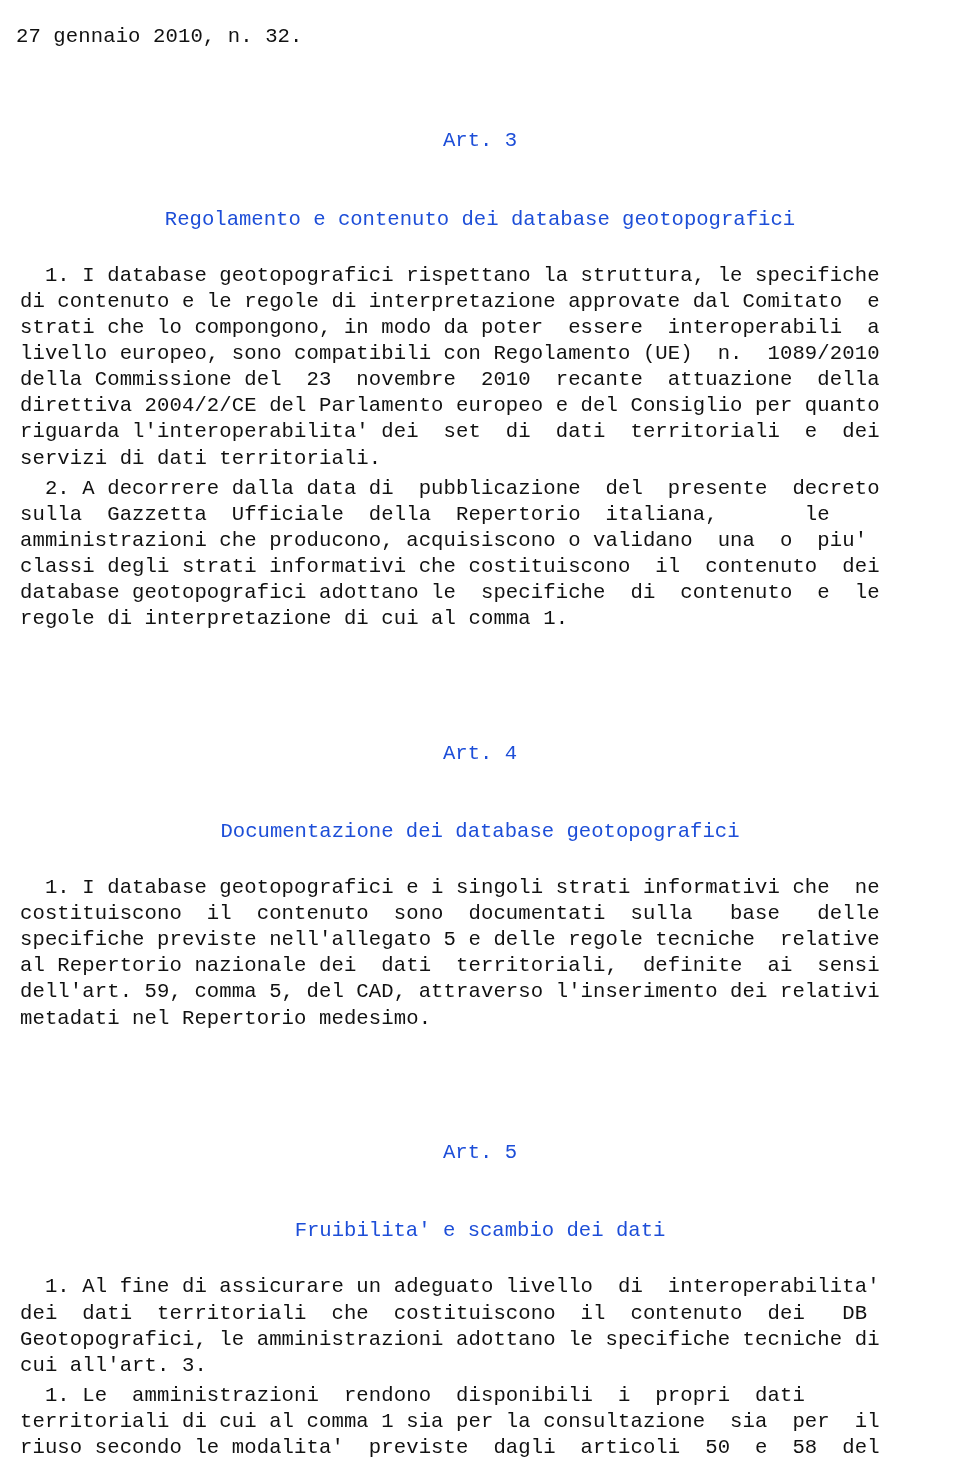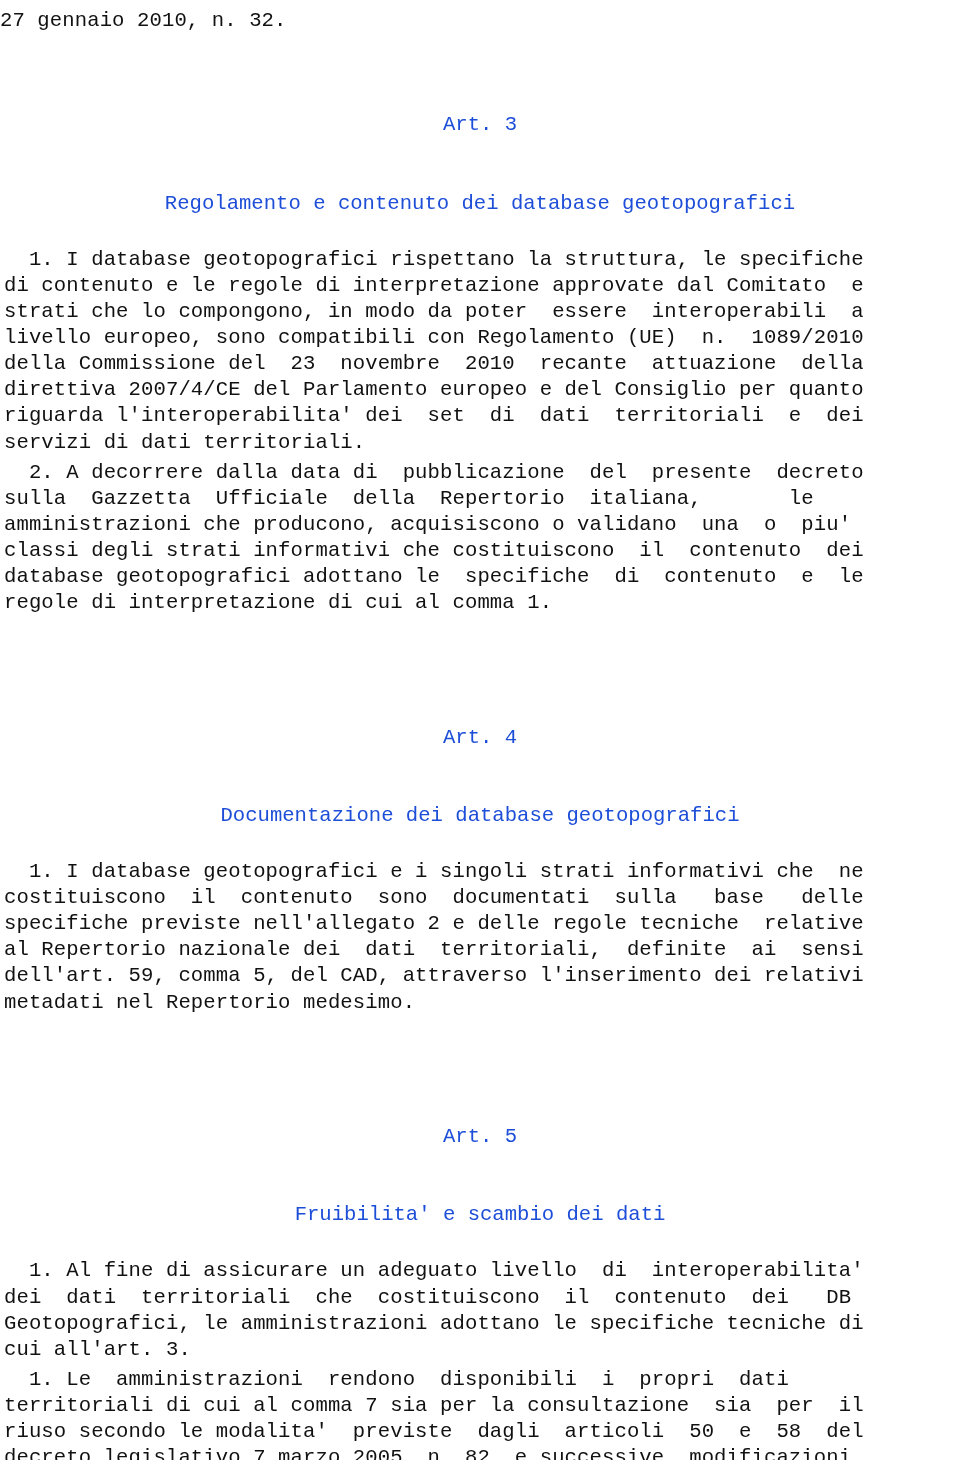--- a/index.html
+++ b/index.html
@@ -12,21 +12,21 @@
     height: 1460px;
     overflow: hidden;
     font-family: "Liberation Mono", "DejaVu Sans Mono", monospace;
     color: #000000;
   }
   .page {
     position: relative;
     width: 960px;
     height: 1460px;
     box-sizing: border-box;
-    padding: 0;
+    padding: 16px;
   }
   .doc-line {
     font-size: 20.6px;
     line-height: 26.1px;
     letter-spacing: 0.1px;
     white-space: pre;
     color: #111111;
   }
   
   .body-block {
@@ -61,21 +61,21 @@
   <div class="spacer-2"></div>
   <div class="heading-line">Regolamento e contenuto dei database geotopografici</div>
   <div class="spacer-1"></div>
 
   <div class="body-block">
     <div class="doc-line">  1. I database geotopografici rispettano la struttura, le specifiche</div>
     <div class="doc-line">di contenuto e le regole di interpretazione approvate dal Comitato  e</div>
     <div class="doc-line">strati che lo compongono, in modo da poter  essere  interoperabili  a</div>
     <div class="doc-line">livello europeo, sono compatibili con Regolamento (UE)  n.  1089/2010</div>
     <div class="doc-line">della Commissione del  23  novembre  2010  recante  attuazione  della</div>
-    <div class="doc-line">direttiva 2007/4/CE del Parlamento europeo e del Consiglio per quanto</div>
+    <div class="doc-line">direttiva 2004/2/CE del Parlamento europeo e del Consiglio per quanto</div>
     <div class="doc-line">riguarda l'interoperabilita' dei  set  di  dati  territoriali  e  dei</div>
     <div class="doc-line">servizi di dati territoriali.</div>
   </div>
 
   <div class="body-block">
     <div class="doc-line">  2. A decorrere dalla data di  pubblicazione  del  presente  decreto</div>
     <div class="doc-line">sulla  Gazzetta  Ufficiale  della  Repertorio  italiana,       le</div>
     <div class="doc-line">amministrazioni che producono, acquisiscono o validano  una  o  piu'</div>
     <div class="doc-line">classi degli strati informativi che costituiscono  il  contenuto  dei</div>
     <div class="doc-line">database geotopografici adottano le  specifiche  di  contenuto  e  le</div>
@@ -85,21 +85,21 @@
   <div class="spacer-4"></div>
 
   <div class="heading-line">Art. 4</div>
   <div class="spacer-2"></div>
   <div class="heading-line">Documentazione dei database geotopografici</div>
   <div class="spacer-1"></div>
 
   <div class="body-block">
     <div class="doc-line">  1. I database geotopografici e i singoli strati informativi che  ne</div>
     <div class="doc-line">costituiscono  il  contenuto  sono  documentati  sulla   base   delle</div>
-    <div class="doc-line">specifiche previste nell'allegato 2 e delle regole tecniche  relative</div>
+    <div class="doc-line">specifiche previste nell'allegato 5 e delle regole tecniche  relative</div>
     <div class="doc-line">al Repertorio nazionale dei  dati  territoriali,  definite  ai  sensi</div>
     <div class="doc-line">dell'art. 59, comma 5, del CAD, attraverso l'inserimento dei relativi</div>
     <div class="doc-line">metadati nel Repertorio medesimo.</div>
   </div>
 
   <div class="spacer-4"></div>
 
   <div class="heading-line">Art. 5</div>
   <div class="spacer-2"></div>
   <div class="heading-line">Fruibilita' e scambio dei dati</div>
@@ -107,19 +107,19 @@
 
   <div class="body-block">
     <div class="doc-line">  1. Al fine di assicurare un adeguato livello  di  interoperabilita'</div>
     <div class="doc-line">dei  dati  territoriali  che  costituiscono  il  contenuto  dei   DB</div>
     <div class="doc-line">Geotopografici, le amministrazioni adottano le specifiche tecniche di</div>
     <div class="doc-line">cui all'art. 3.</div>
   </div>
 
   <div class="body-block">
     <div class="doc-line">  1. Le  amministrazioni  rendono  disponibili  i  propri  dati</div>
-    <div class="doc-line">territoriali di cui al comma 7 sia per la consultazione  sia  per  il</div>
+    <div class="doc-line">territoriali di cui al comma 1 sia per la consultazione  sia  per  il</div>
     <div class="doc-line">riuso secondo le modalita'  previste  dagli  articoli  50  e  58  del</div>
     <div class="doc-line">decreto legislativo 7 marzo 2005, n. 82, e successive  modificazioni,</div>
 
   </div>
 
 </div>
 
 </body></html>

